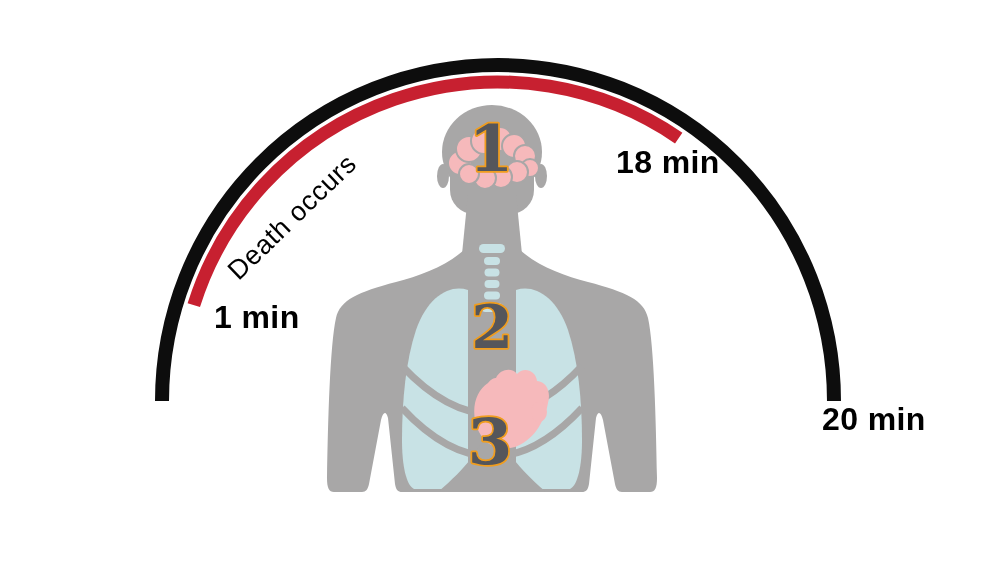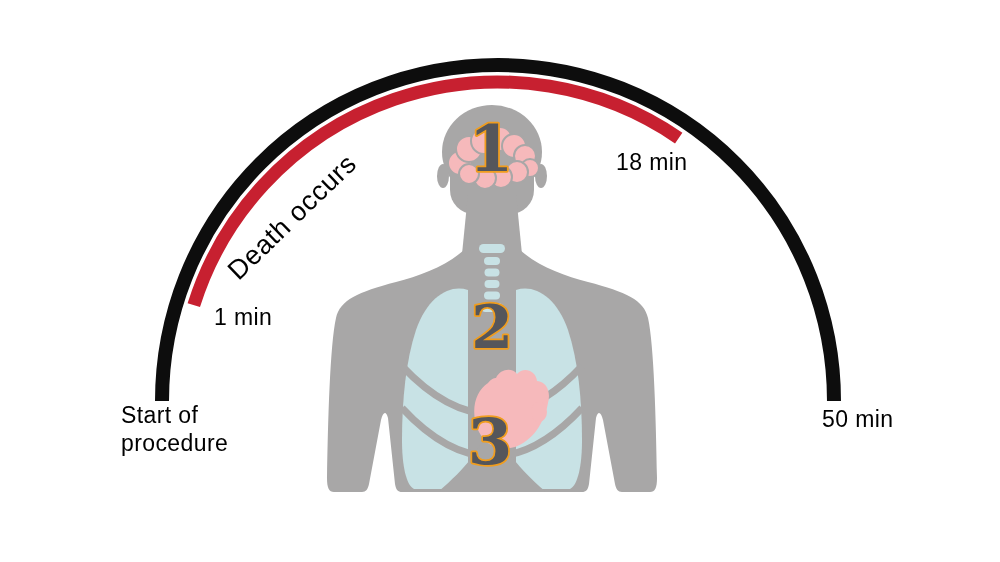--- a/index.html
+++ b/index.html
@@ -2,21 +2,21 @@
 <html><head>
 <meta charset="utf-8">
 <style>
   html,body{margin:0;padding:0;background:#ffffff;}
   #stage{
     position:relative;width:1000px;height:562px;background:#ffffff;overflow:hidden;
     font-family:"Liberation Sans","DejaVu Sans",sans-serif;
   }
   #stage svg{position:absolute;left:0;top:0;}
   .label{
-    position:absolute;color:#000;font-weight:400;font-size:23px;line-height:28px;
+    position:absolute;color:#000;font-weight:700;font-size:32px;line-height:28px;
     letter-spacing:0.4px;white-space:nowrap;
   }
   .label.regular{font-weight:400;font-size:27px;letter-spacing:0.6px;}
   #death-label{
     left:292px;top:217px;
     transform:translate(-50%,-50%) rotate(-44deg);
     transform-origin:center center;
   }
   #start-label{left:121px;top:401px;}
   #five-label{left:214px;top:303px;}
@@ -112,26 +112,22 @@
     </g>
 
     <text class="organ-number" x="491" y="171" font-size="64">1</text>
     <text class="organ-number" x="492" y="348" font-size="60">2</text>
     <text class="organ-number" x="490" y="464" font-size="64">3</text>
 
     <path d="M 162,401 A 336,336 0 0 1 834,401" stroke="#0d0d0d" stroke-width="14" fill="none"></path>
     <path d="M 193.8,305.1 A 319,319 0 0 1 678.7,138.1" stroke="#c72030" stroke-width="13" fill="none"></path>
   </svg>
 
-  <div class="label" id="start-label">
-    <div>Start of</div>
-    <div>procedure</div>
-  </div>
 
   <div class="label" id="five-label">1 min</div>
 
   <div class="label regular" id="death-label">Death occurs</div>
 
   <div class="label" id="eighteen-label">18 min</div>
 
-  <div class="label" id="thirty-label">50 min</div>
+  <div class="label" id="thirty-label">20 min</div>
 
 </div>
 
 </body></html>

